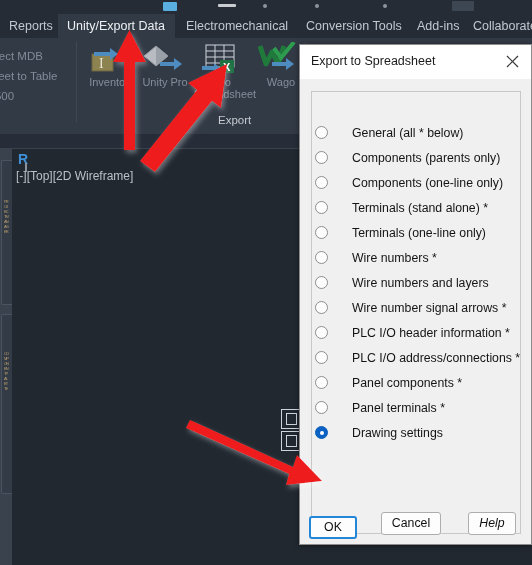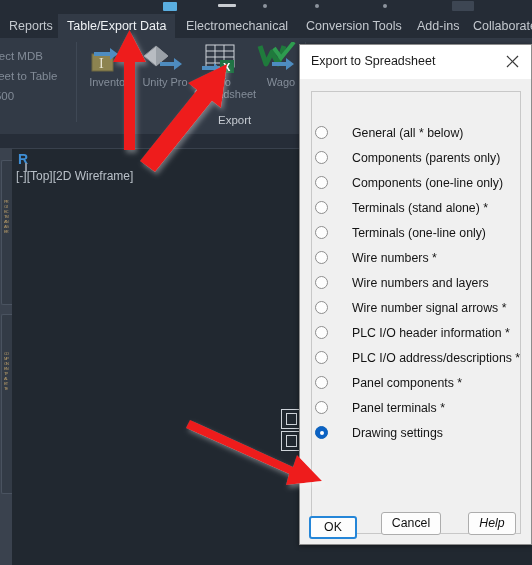--- a/index.html
+++ b/index.html
@@ -316,21 +316,21 @@
     <div class="qat-ico sel" style="left:163px;"></div>
     <div class="qat-ico thin" style="left:218px;"></div>
     <div class="qat-ico dot" style="left:263px;"></div>
     <div class="qat-ico dot" style="left:315px;"></div>
     <div class="qat-ico dot" style="left:383px;"></div>
     <div class="qat-ico" style="left:452px;width:22px;height:10px;top:1px;background:#3d4653;"></div>
   </div>
 
   <div class="tabbar">
     <div class="tab" style="left:0px;width:56px;">Reports</div>
-    <div class="tab active" style="left:58px;width:117px;">Table/Export Data</div>
+    <div class="tab active" style="left:58px;width:117px;">Unity/Export Data</div>
     <div class="tab" style="left:177px;width:118px;">Electromechanical</div>
     <div class="tab" style="left:297px;width:106px;">Conversion Tools</div>
     <div class="tab" style="left:408px;width:52px;">Add-ins</div>
     <div class="tab" style="left:464px;width:74px;">Collaborate</div>
   </div>
 
   <div class="ribbon">
     <div class="ribbon-inner">
       <div class="panel-sep" style="left:76px;"></div>
       <div class="panel-sep" style="left:305px;"></div>
@@ -466,21 +466,21 @@
       <div class="radio-row">
         <span class="radio-mark"></span>
         <span class="radio-label">Wire number signal arrows *</span>
       </div>
       <div class="radio-row">
         <span class="radio-mark"></span>
         <span class="radio-label">PLC I/O header information *</span>
       </div>
       <div class="radio-row">
         <span class="radio-mark"></span>
-        <span class="radio-label">PLC I/O address/descriptions *</span>
+        <span class="radio-label">PLC I/O address/connections *</span>
       </div>
       <div class="radio-row">
         <span class="radio-mark"></span>
         <span class="radio-label">Panel components *</span>
       </div>
       <div class="radio-row">
         <span class="radio-mark"></span>
         <span class="radio-label">Panel terminals *</span>
       </div>
       <div class="radio-row checked">

